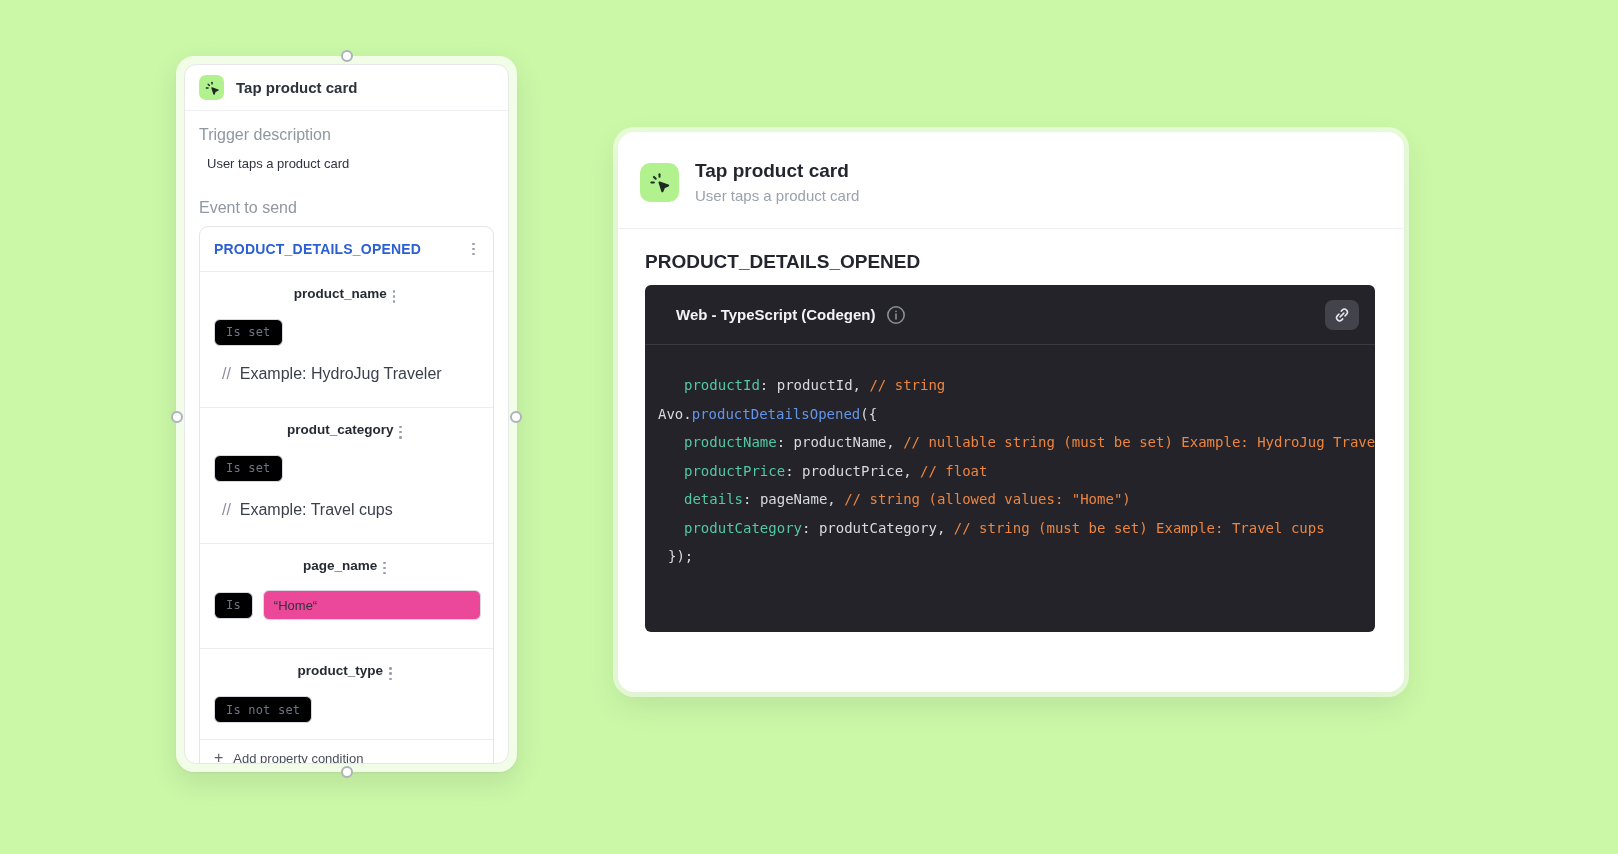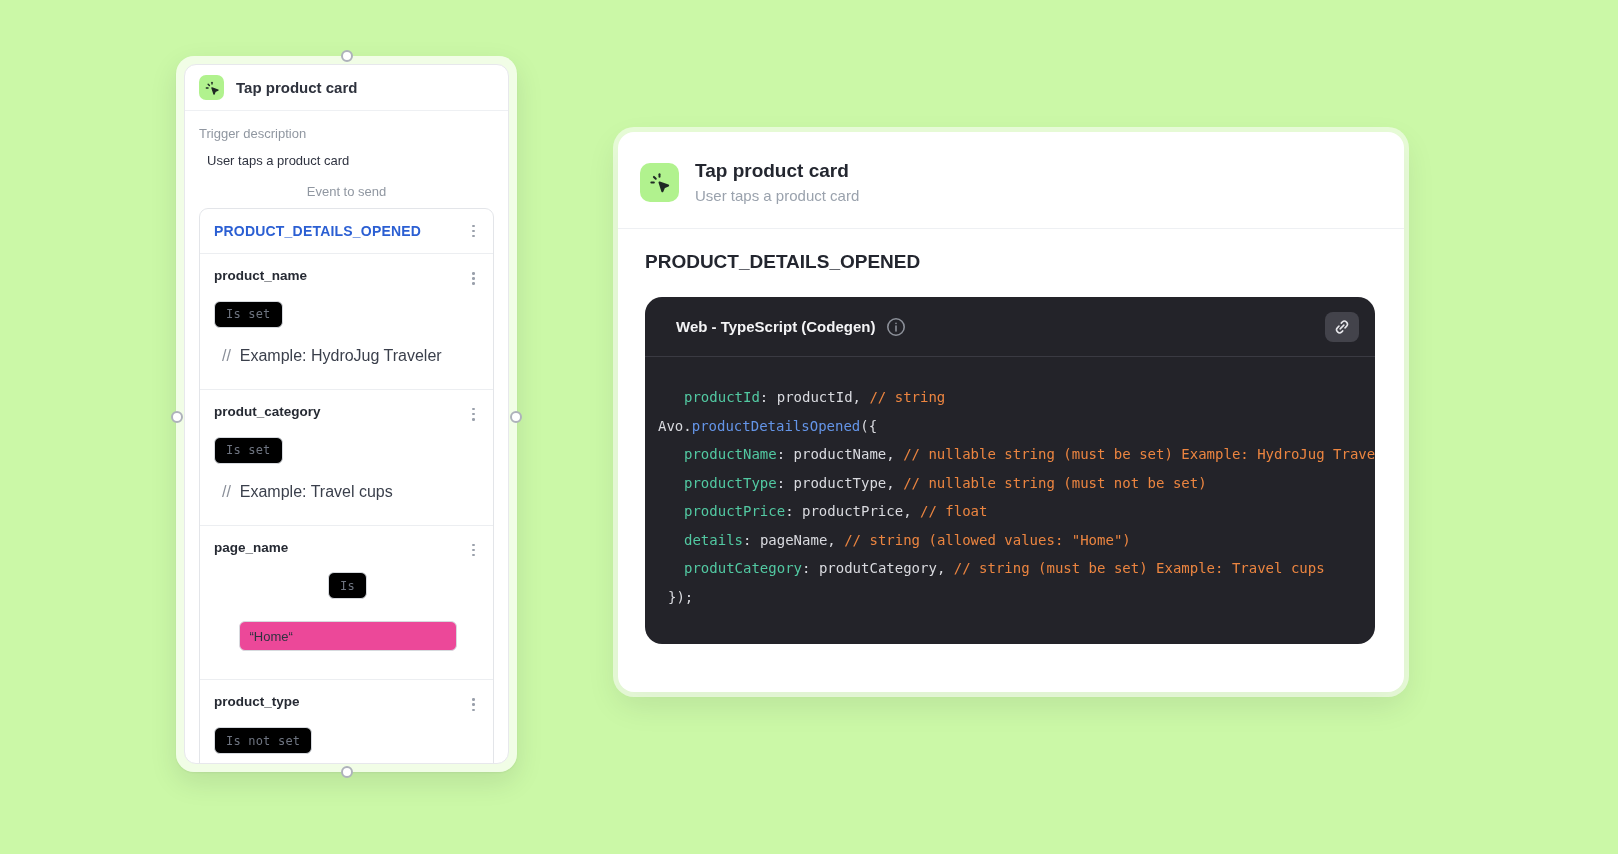--- a/index.html
+++ b/index.html
@@ -42,53 +42,53 @@
   }
   .icon-green {
     background:#b1f28e; border-radius:7px;
     width:25px; height:25px;
     display:flex; align-items:center; justify-content:center;
     flex:0 0 auto;
   }
   .node-title { font-size:15px; font-weight:700; color:#2e323d; }
 
   .node-body { padding:15px 14px 0 14px; }
-  .field-label { font-size:13px; color:#9097a1; }
+  .field-label { font-size:16px; color:#9097a1; }
   .trigger-desc { font-size:13px; color:#2f3340; margin:12px 0 0 8px; }
-  .event-label { margin-top:16px;text-align:center; }
+  .event-label { margin-top:28px; }
 
   .event-box {
     margin-top:9px;
     border:1px solid #e3e5e9;
     border-radius:9px;
     background:#fff;
   }
   .event-head {
     display:flex; align-items:center; justify-content:space-between;
     height:45px; padding:0 12px 0 14px;
     border-bottom:1px solid #eceef1;
   }
   .event-name { font-size:14px; font-weight:700; color:#2b5fd3; letter-spacing:.2px; }
   .kebab { display:flex; flex-direction:column; gap:2.5px; padding:4px 6px; cursor:pointer; }
   .kebab i { width:2.6px; height:2.6px; border-radius:50%; background:#9aa0ab; display:block; }
 
   .prop-section { padding:14px 12px 18px 14px; border-bottom:1px solid #eceef1; }
-  .prop-head { display:flex; align-items:flex-start; justify-content:space-between; }
+  .prop-head { display:flex; align-items:flex-start; justify-content:center; }
   .prop-name { font-size:13.5px; font-weight:700; color:#262a33; }
   .chip {
     display:inline-flex; align-items:center;
     margin-top:12px; height:27px; padding:0 11px;
     border:1px solid #d6d9de; border-radius:6px;
     font-family:"DejaVu Sans Mono", monospace;
     font-size:12px; color:#6e7480; background:#000000;
     letter-spacing:.2px;
   }
   .example-line { margin:19px 0 6px 8px; font-size:16px; color:#3a3f4b; white-space:pre; }
   .example-line .slashes { color:#8a8f99; }
-  .cond-row { display:flex; align-items:center; gap:10px;flex-direction:column; }
+  .cond-row { display:flex; align-items:center; gap:10px; }
   .value-input {
     margin-top:12px; height:30px; width:218px;
     background:#ec4899; border:1px solid #d7dade; border-radius:6px;
     padding:0 10px; font-size:13px; color:#2f3340;
     font-family:"Liberation Sans", sans-serif;
     outline:none;
   }
   .add-row {
     display:flex; align-items:center; gap:10px;
     height:36px; padding:0 14px;
@@ -110,22 +110,22 @@
   }
   .icon-green.big { width:39px; height:39px; border-radius:10px; }
   .detail-title { font-size:19px; font-weight:700; color:#23262f; }
   .detail-subtitle { font-size:15px; color:#9aa2ad; margin-top:5px; }
 
   .detail-body { padding:22px 28px 0 27px; }
   .event-heading { font-size:19px; font-weight:700; color:#23262f; }
   .event-desc { font-size:15px; color:#8d939d; margin-top:10px; }
 
   .code-block {
-    margin-top:24px; width:730px; height:347px;
-    background:#232329; border-radius:17px;
+    margin-top:12px; width:730px; height:347px;
+    background:#232329; border-radius:6px;
     overflow:hidden;
   }
   .code-header {
     display:flex; align-items:center;
     height:60px; padding:0 16px 0 31px;
     border-bottom:1px solid #3a3a42;
   }
   .code-header-title { font-size:15px; font-weight:700; color:#f4f4f6; }
   .info-icon { margin-left:11px; display:flex; }
   .spacer { flex:1; }
@@ -286,21 +286,20 @@
         </button>
       </div>
 
       <div class="code-body">
         <div class="code-line indent"><span class="tk-key">productId</span><span class="tk-plain">: </span><span class="tk-plain">productId, </span><span class="tk-comment">// string</span></div>
 
         <div class="code-line"><span class="tk-plain">Avo.</span><span class="tk-method">productDetailsOpened</span><span class="tk-plain">({</span></div>
 
         <div class="code-line indent"><span class="tk-key">productName</span><span class="tk-plain">: </span><span class="tk-plain">productName, </span><span class="tk-comment">// nullable string (must be set) Example: HydroJug Traveler</span></div>
 
-        <div class="code-line indent"><span class="tk-key">productType</span><span class="tk-plain">: </span><span class="tk-plain">productType, </span><span class="tk-comment">// nullable string (must not be set)</span></div>
 
         <div class="code-line indent"><span class="tk-key">productPrice</span><span class="tk-plain">: </span><span class="tk-plain">productPrice, </span><span class="tk-comment">// float</span></div>
 
         <div class="code-line indent"><span class="tk-key">details</span><span class="tk-plain">: </span><span class="tk-plain">pageName, </span><span class="tk-comment">// string (allowed values: "Home")</span></div>
 
         <div class="code-line indent"><span class="tk-key">produtCategory</span><span class="tk-plain">: </span><span class="tk-plain">produtCategory, </span><span class="tk-comment">// string (must be set) Example: Travel cups</span></div>
 
         <div class="code-line" style="padding-left:23px;"><span class="tk-plain">});</span></div>
       </div>
     </div>

